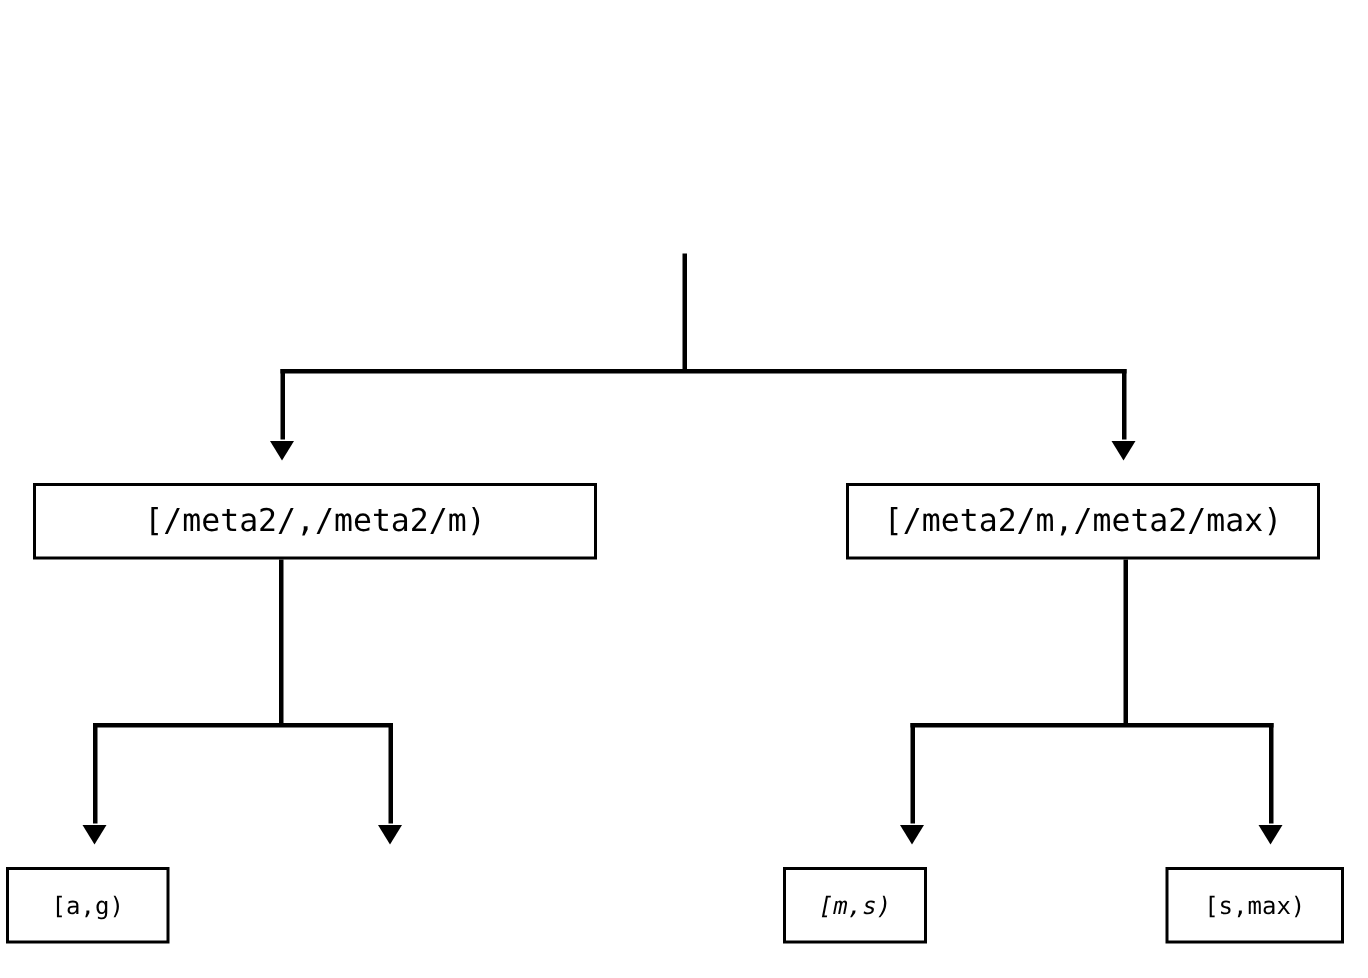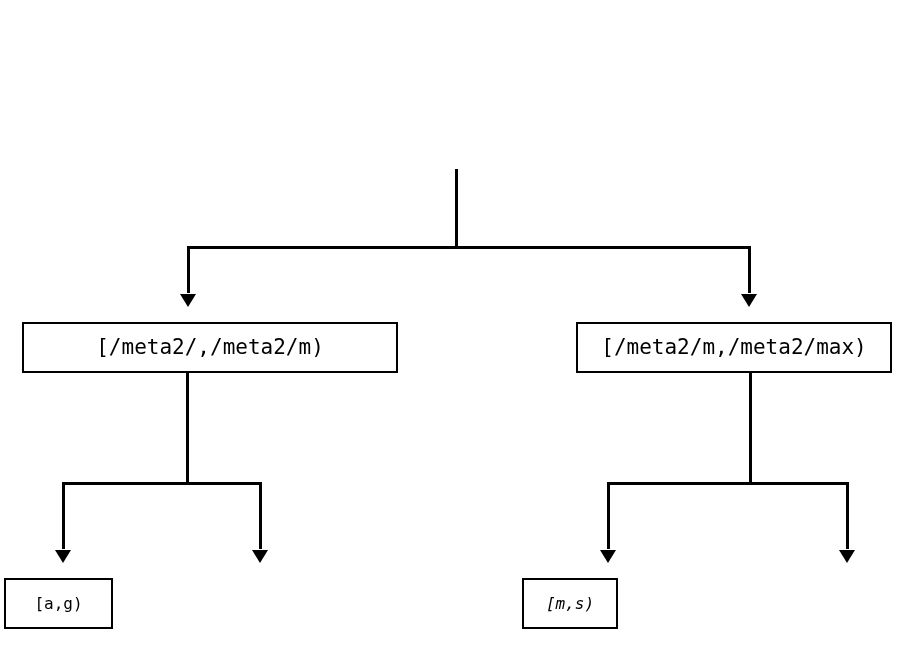--- a/index.html
+++ b/index.html
@@ -33,21 +33,21 @@
   .node-label {
     font-family: "DejaVu Sans Mono", "Liberation Mono", monospace;
     color: #000000;
     line-height: 1;
   }
 
   .node.root        { left: 258px; top: 12px;  width: 386px; height: 157px; }
   .node.root .node-label { font-size: 21px; }
 
   .node.mid-left    { left: 22px;  top: 322px; width: 376px; height: 51px; }
-  .node.mid-right   { left: 576px; top: 322px; width: 316px; height: 51px; }
+  .node.mid-right   { left: 564px; top: 322px; width: 316px; height: 51px; }
   .node.mid-left .node-label,
   .node.mid-right .node-label { font-size: 21px; }
 
   .node.leaf        { top: 578px; height: 51px; }
   .node.leaf .node-label { font-size: 16px; }
   .node.leaf-1      { left: 4px;   width: 109px; }
   .node.leaf-2      { left: 207px; width: 106px; }
   .node.leaf-3      { left: 522px; width: 96px; font-style: italic; }
   .node.leaf-4      { left: 777px; width: 119px; }
 
@@ -108,14 +108,17 @@
 
   <div class="node leaf leaf-1">
     <span class="node-label">[a,g)</span>
   </div>
 
 
   <div class="node leaf leaf-3">
     <span class="node-label">[m,s)</span>
   </div>
 
+  <div class="node leaf leaf-4">
+    <span class="node-label">[s,max)</span>
+  </div>
 
 </div>
 
 </body></html>

